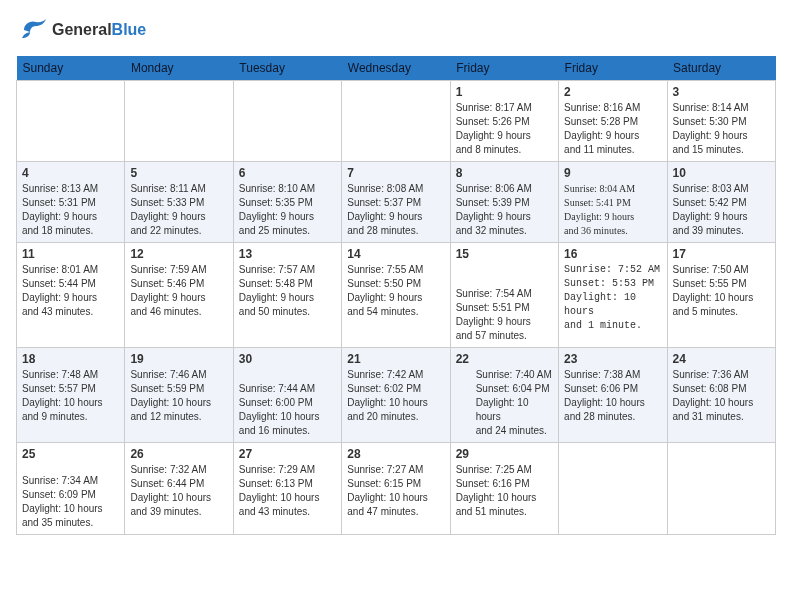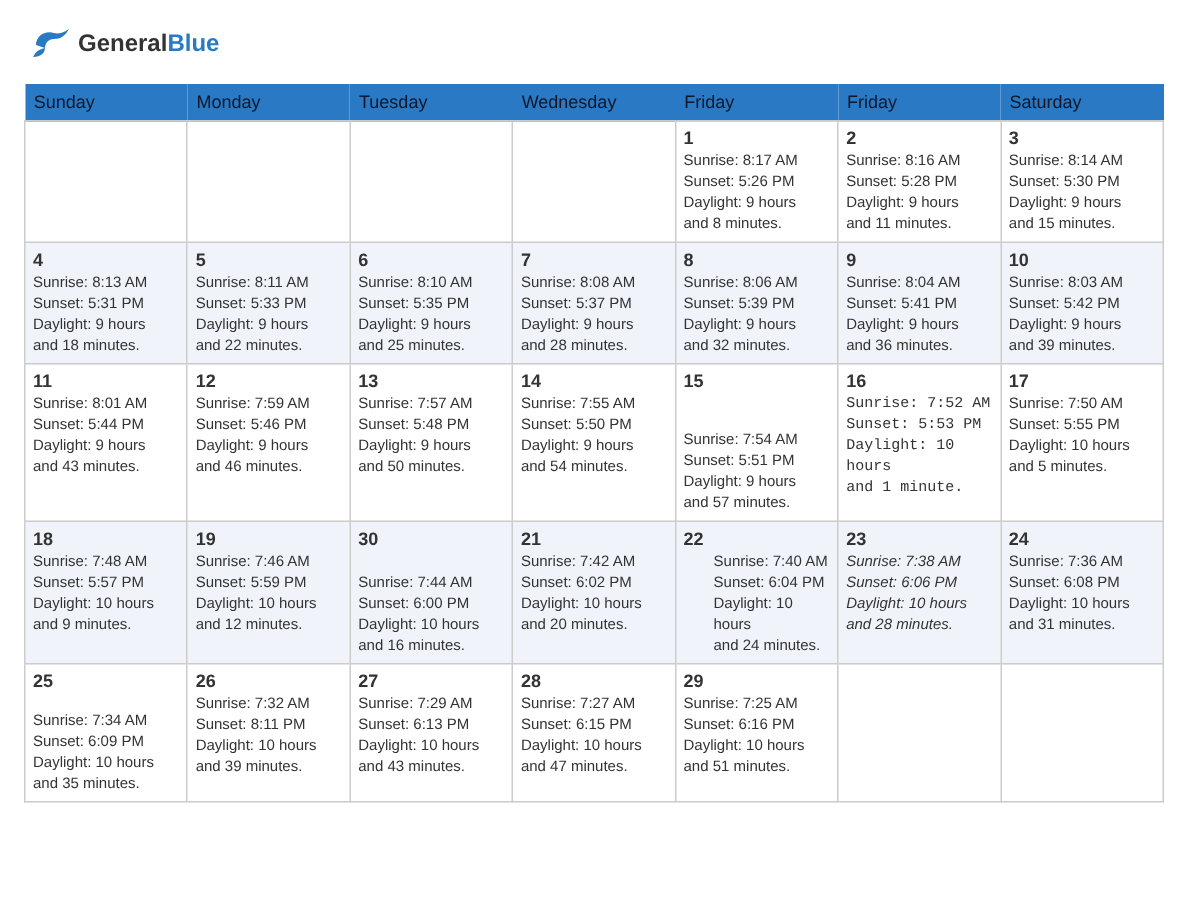--- a/index.html
+++ b/index.html
@@ -172,21 +172,21 @@
         </td>
         <td>
           <span class="day-number">8</span>
           <div class="cell-content" style="white-space: pre-line;">Sunrise: 8:06 AM
 Sunset: 5:39 PM
 Daylight: 9 hours
 and 32 minutes.</div>
         </td>
         <td>
           <span class="day-number">9</span>
-          <div class="cell-content" style="white-space: pre-line;">Sunrise: 8:04 AM
+          <div class="cell-content" style="white-space: pre-line; font-family: Liberation Serif, serif;">Sunrise: 8:04 AM
 Sunset: 5:41 PM
 Daylight: 9 hours
 and 36 minutes.</div>
         </td>
         <td>
           <span class="day-number">10</span>
           <div class="cell-content" style="white-space: pre-line;">Sunrise: 8:03 AM
 Sunset: 5:42 PM
 Daylight: 9 hours
 and 39 minutes.</div>
@@ -274,21 +274,21 @@
         </td>
         <td>
           <span class="day-number">22</span>
           <div class="cell-content" style="white-space: pre-line; margin-left: 20px;">Sunrise: 7:40 AM
 Sunset: 6:04 PM
 Daylight: 10 hours
 and 24 minutes.</div>
         </td>
         <td>
           <span class="day-number">23</span>
-          <div class="cell-content" style="white-space: pre-line; font-style: italic;">Sunrise: 7:38 AM
+          <div class="cell-content" style="white-space: pre-line;">Sunrise: 7:38 AM
 Sunset: 6:06 PM
 Daylight: 10 hours
 and 28 minutes.</div>
         </td>
         <td>
           <span class="day-number">24</span>
           <div class="cell-content" style="white-space: pre-line;">Sunrise: 7:36 AM
 Sunset: 6:08 PM
 Daylight: 10 hours
 and 31 minutes.</div>
@@ -298,21 +298,21 @@
         <td>
           <span class="day-number">25</span>
           <div class="cell-content" style="white-space: pre-line; margin-top: 13px;">Sunrise: 7:34 AM
 Sunset: 6:09 PM
 Daylight: 10 hours
 and 35 minutes.</div>
         </td>
         <td>
           <span class="day-number">26</span>
           <div class="cell-content" style="white-space: pre-line;">Sunrise: 7:32 AM
-Sunset: 8:11 PM
+Sunset: 6:44 PM
 Daylight: 10 hours
 and 39 minutes.</div>
         </td>
         <td>
           <span class="day-number">27</span>
           <div class="cell-content" style="white-space: pre-line;">Sunrise: 7:29 AM
 Sunset: 6:13 PM
 Daylight: 10 hours
 and 43 minutes.</div>
         </td>

